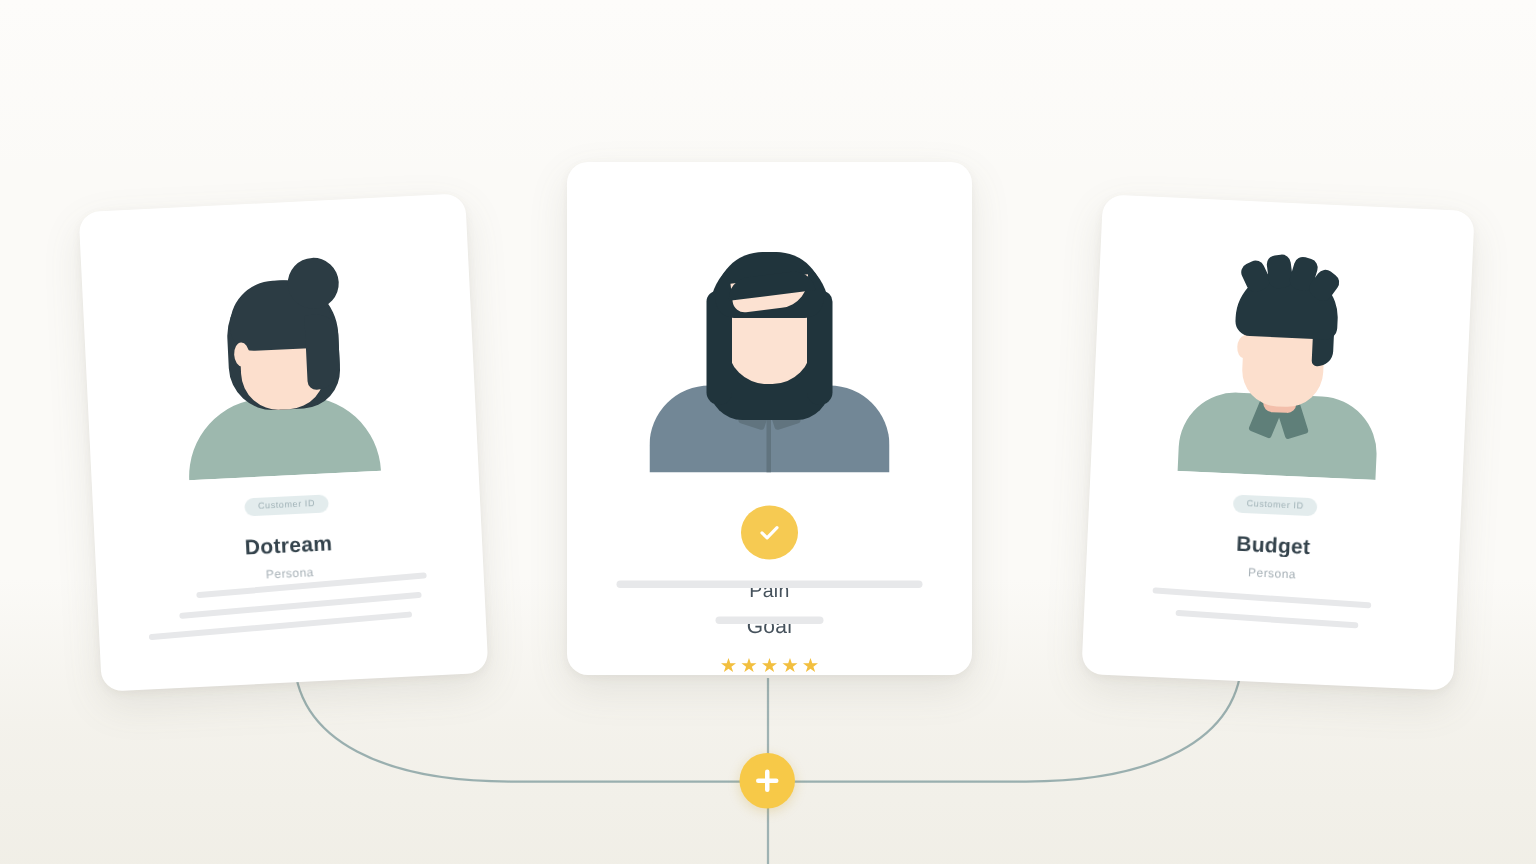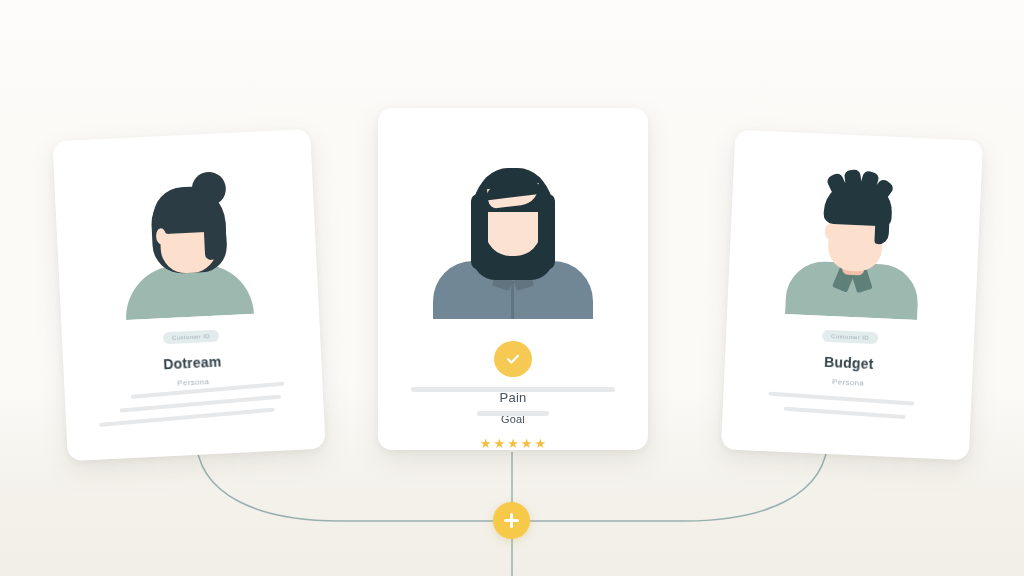--- a/index.html
+++ b/index.html
@@ -99,21 +99,21 @@
     margin-top:7px;color:#a6b0b6;font-size:8px;letter-spacing:.3px;filter:blur(.5px);
   }
 
   
   .check-badge{
     margin-top:22px;width:38px;height:38px;border-radius:50%;
     background:#f6ca52;display:flex;align-items:center;justify-content:center;
   }
   .check-badge svg{display:block;}
   .label-pain{margin-top:13px;color:#46525c;font-size:13px;letter-spacing:.2px;}
-  .label-goal{margin-top:8px;color:#46525c;font-size:11px;letter-spacing:.2px;}
+  .label-goal{margin-top:8px;color:#46525c;font-size:14px;letter-spacing:.2px;}
   .stars{margin-top:12px;display:flex;gap:2px;}
   .stars span{color:#f2bf3f;font-size:13px;line-height:1;}
 
   
   .skel{background:#e7e8ea;border-radius:3px;height:4px;}
   .skel-wrap{position:absolute;left:0;right:0;display:flex;flex-direction:column;align-items:center;}
 
   .sk-left{bottom:36px;}
   .sk-left .skel{margin:0 auto;}
   .sk-left .r1{width:154px;transform:translateX(14px) rotate(-2.2deg);}

